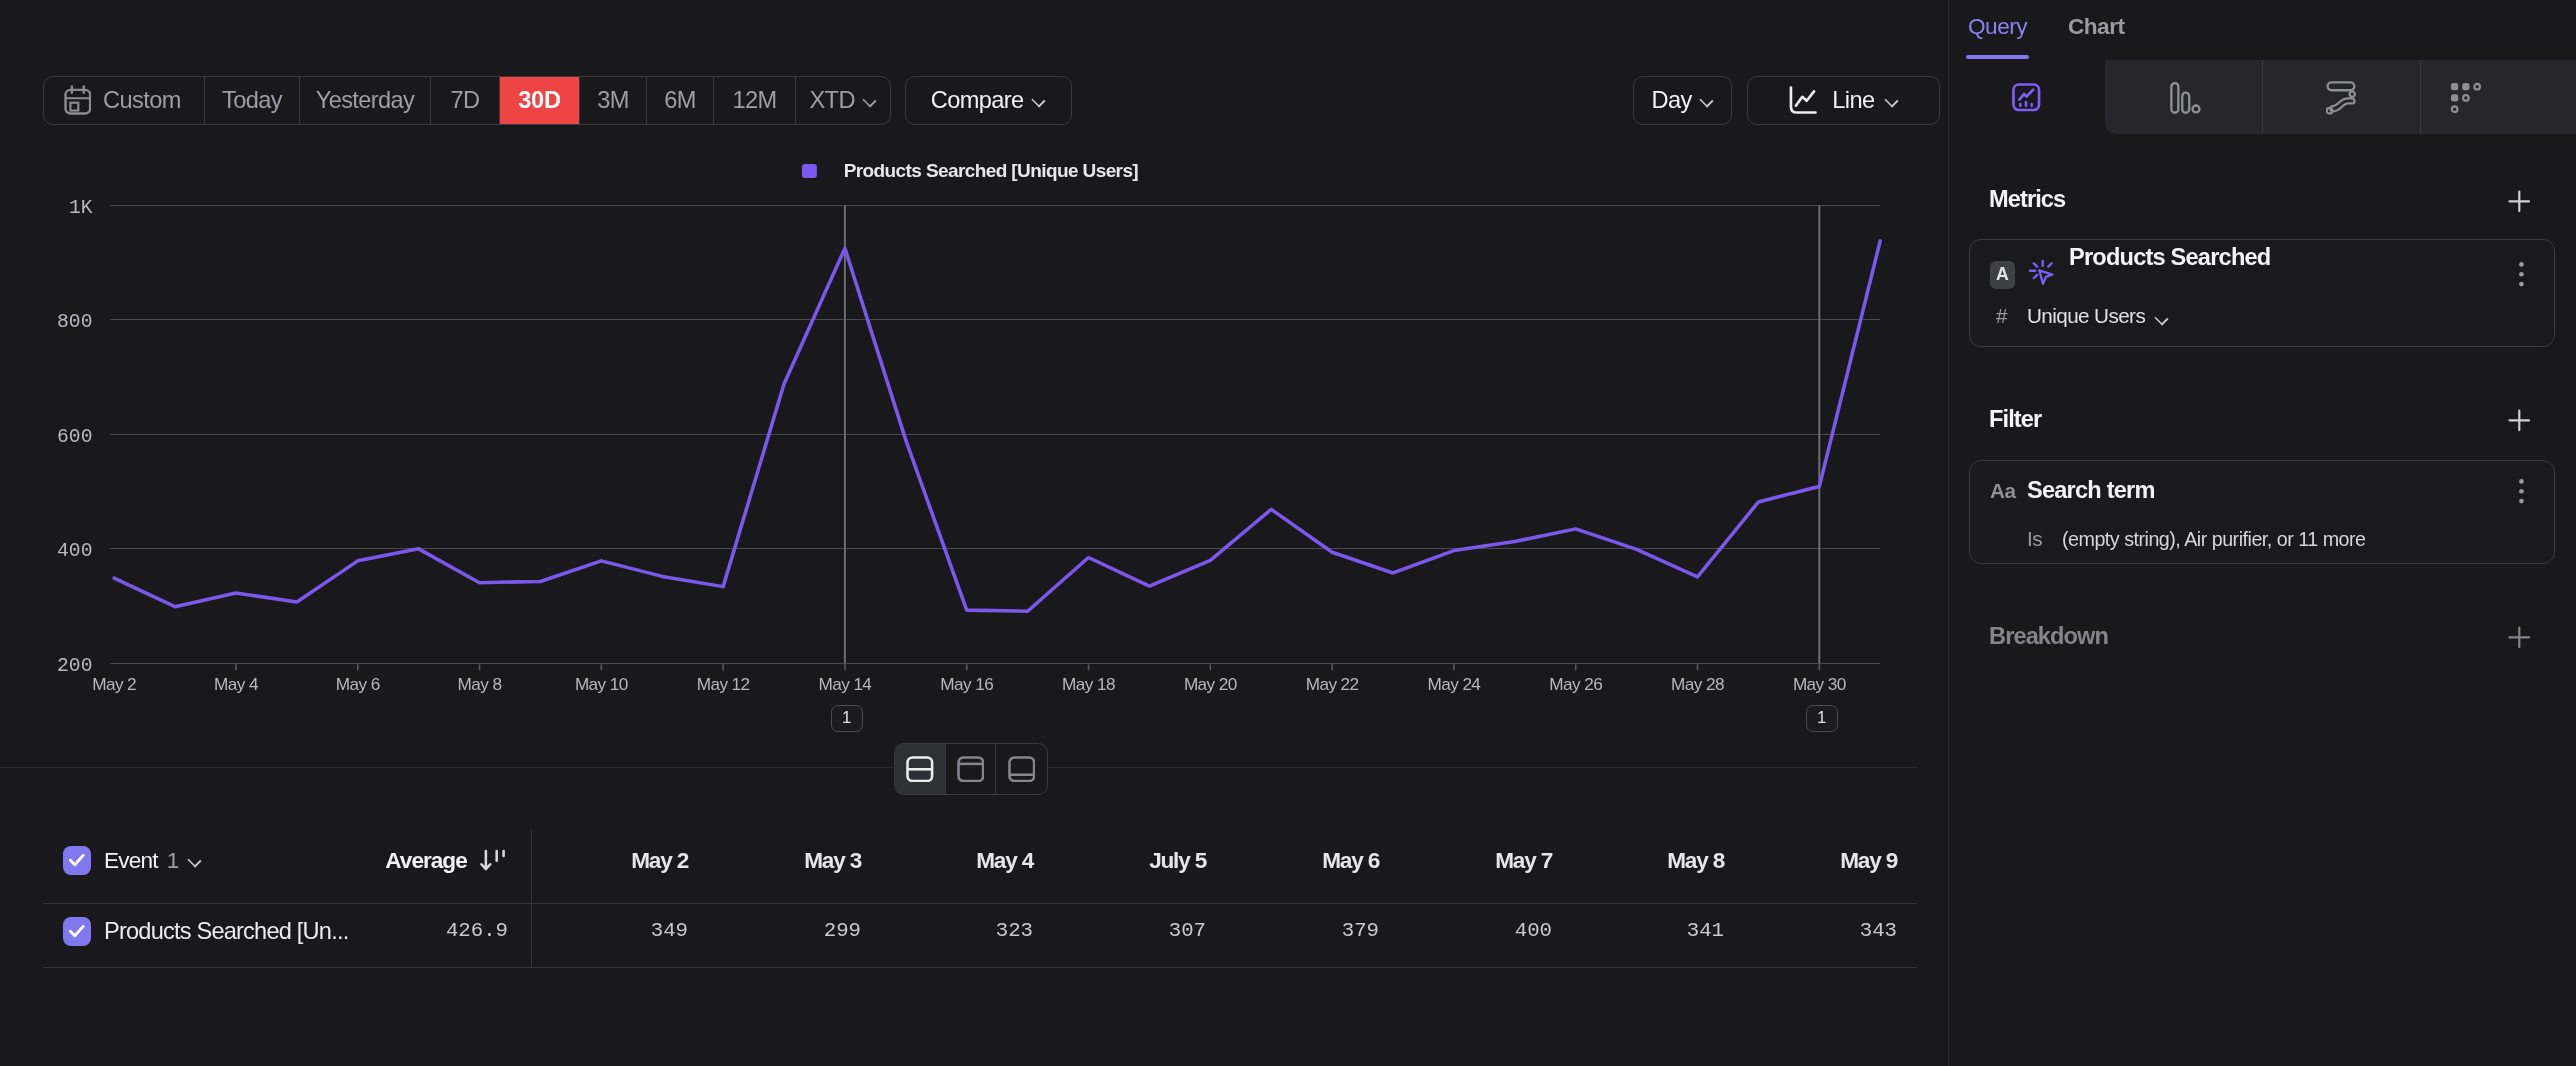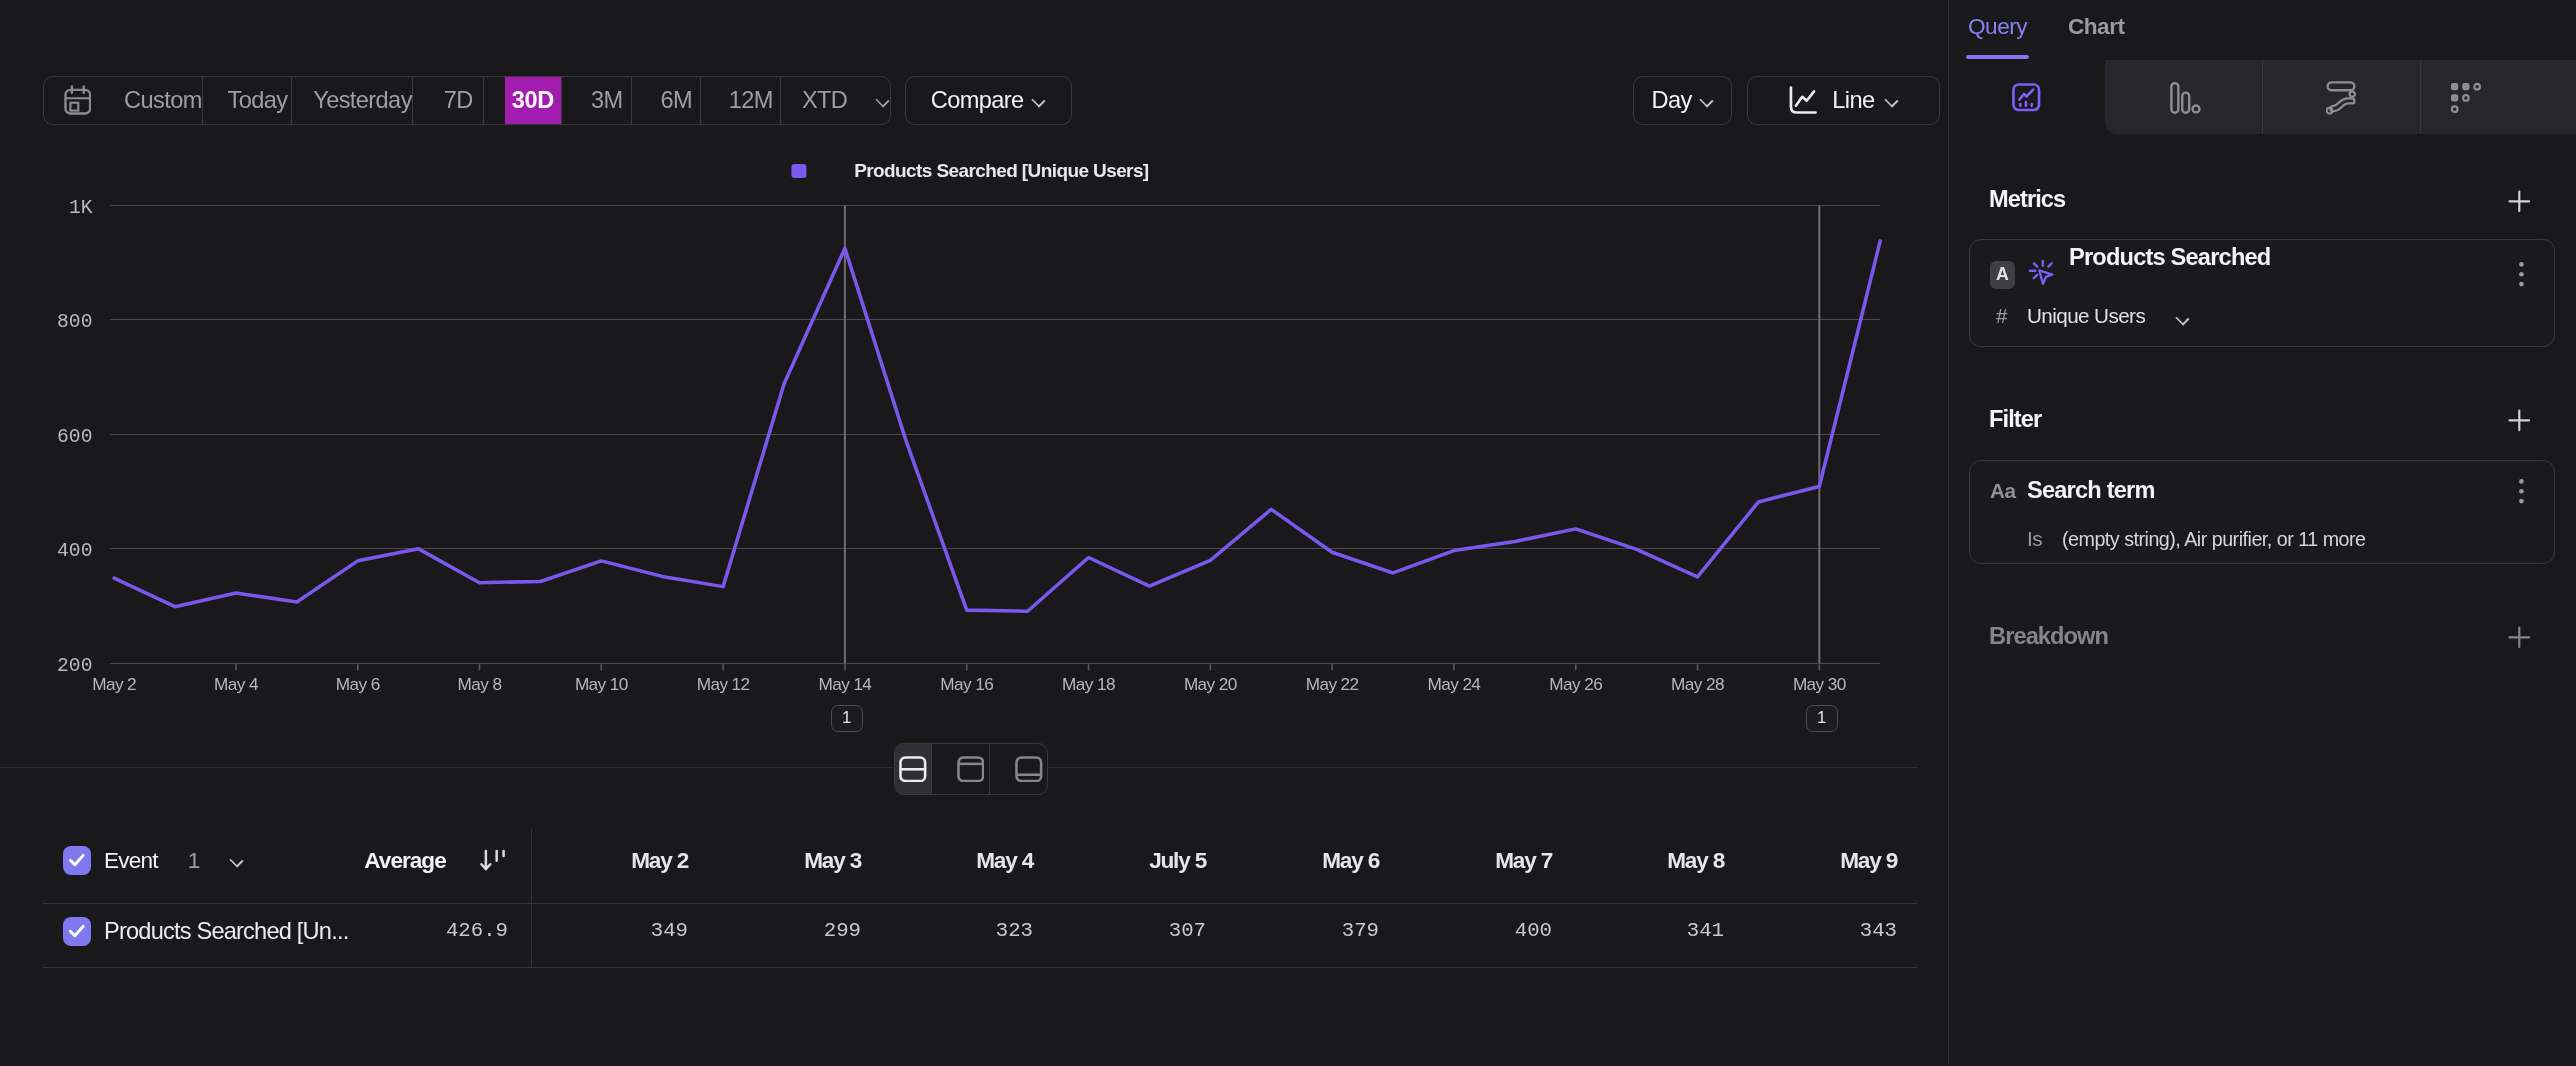--- a/index.html
+++ b/index.html
@@ -1,30 +1,30 @@
 <!DOCTYPE html>
 <html><head>
 <meta charset="utf-8">
 <style>
   * { margin:0; padding:0; box-sizing:border-box; }
   html,body { width:2576px; height:1067px; background:#19191c; overflow:hidden; }
   body { font-family:"Liberation Sans", sans-serif; }
   #app { position:relative; width:2576px; height:1067px; background:#19191c; color:#ececef; }
   .abs { position:absolute; }
-  .row { display:flex; align-items:center;gap:21px; }
+  .row { display:flex; align-items:center; }
   .dim { color:#9d9da4; }
   .btn { position:absolute; border:1px solid #3a3a40; border-radius:9.8px; display:flex; align-items:center; justify-content:center; color:#f2f2f4; }
   .hline { position:absolute; background:#2c2c30; height:1px; }
   #tablearea .hline, #tablearea .vline { background:#333338; }
   .vline { position:absolute; background:#2c2c30; width:1px; }
   #seggroup { font-size:23.6px; letter-spacing:-0.6px; }
   .seg { height:47px; border-right:1px solid #3a3a40; padding-left:0; }
   .seg:first-child { padding-left:19.7px; }
   .seg.last { border-right:none; }
-  .seg.sel { background:#a21caf; color:#fafafa; font-weight:700; letter-spacing:-0.3px; }
+  .seg.sel { background:#ef4444; color:#fafafa; font-weight:700; letter-spacing:-0.3px; }
   .btn { font-size:23.6px; letter-spacing:-0.6px; font-weight:500; }
   .chev { width:12.8px; height:7.9px; display:inline-block; position:relative; top:-2px; }
   .chev::before { content:""; position:absolute; left:0; top:0; width:8.9px; height:8.9px; border-right:2.4px solid #c6c6cc; border-bottom:2.4px solid #c6c6cc; transform:rotate(45deg) scale(1,0.82); transform-origin:center; }
   .seg .chev::before { border-color:#9d9da4; }
   #legendtext { font-size:19px; font-weight:600; letter-spacing:-0.6px; color:#e8e8eb; }
   .badge1 { width:31.5px; height:26.6px; border:1.5px solid #4b4b51; border-radius:6.9px; background:#1c1c1f; color:#e3e3e6; font-size:16.7px; display:flex; align-items:center; justify-content:center; }
   .tg { width:51px; height:50px; display:flex; align-items:center; justify-content:center; border-right:1px solid #3a3a40; }
   .tg.last { border-right:none; }
   .tg.sel { background:#2f2f36; border-radius:8.9px 0 0 8.9px; }
   .cbx { position:absolute; width:27.6px; height:28.5px; border-radius:7.9px; background:#7f78ee; display:flex; align-items:center; justify-content:center; }

